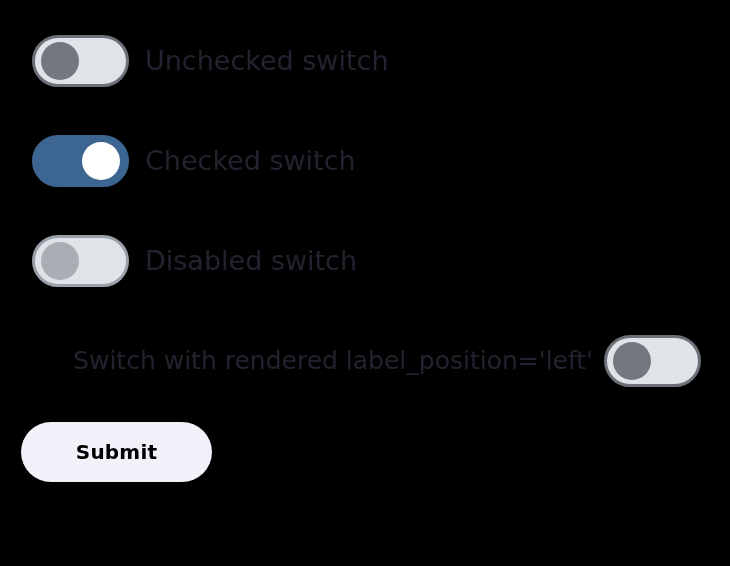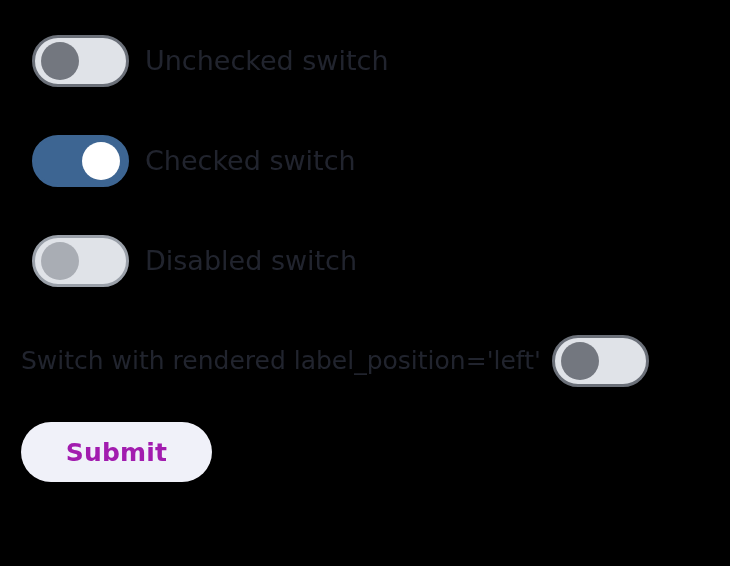--- a/index.html
+++ b/index.html
@@ -23,20 +23,21 @@
     width: 730px;
     height: 566px;
     background: #000000;
   }
 
   
   .switch-row {
     position: absolute;
     display: flex;
     align-items: center;
+    justify-content: flex-end;
   }
 
   .switch-row.row-1 { left: 32px; top: 35px; }
   .switch-row.row-2 { left: 32px; top: 135px; }
   .switch-row.row-3 { left: 32px; top: 235px; }
   .switch-row.row-4 { left: 21px; top: 335px; width: 680px; }
 
   
   .switch {
     position: relative;
@@ -114,23 +115,23 @@
   
   .submit-button {
     position: absolute;
     left: 21px;
     top: 422px;
     width: 191px;
     height: 60px;
     border: none;
     border-radius: 30px;
     background: #f0f1f9;
-    color: #a21caf;
+    color: #000000;
     font-family: "DejaVu Sans", sans-serif;
-    font-size: 25px;
+    font-size: 20px;
     font-weight: bold;
     letter-spacing: 0.2px;
     cursor: pointer;
     padding: 0;
   }
 </style>
 </head>
 <body>
 
 <div class="form-root">

